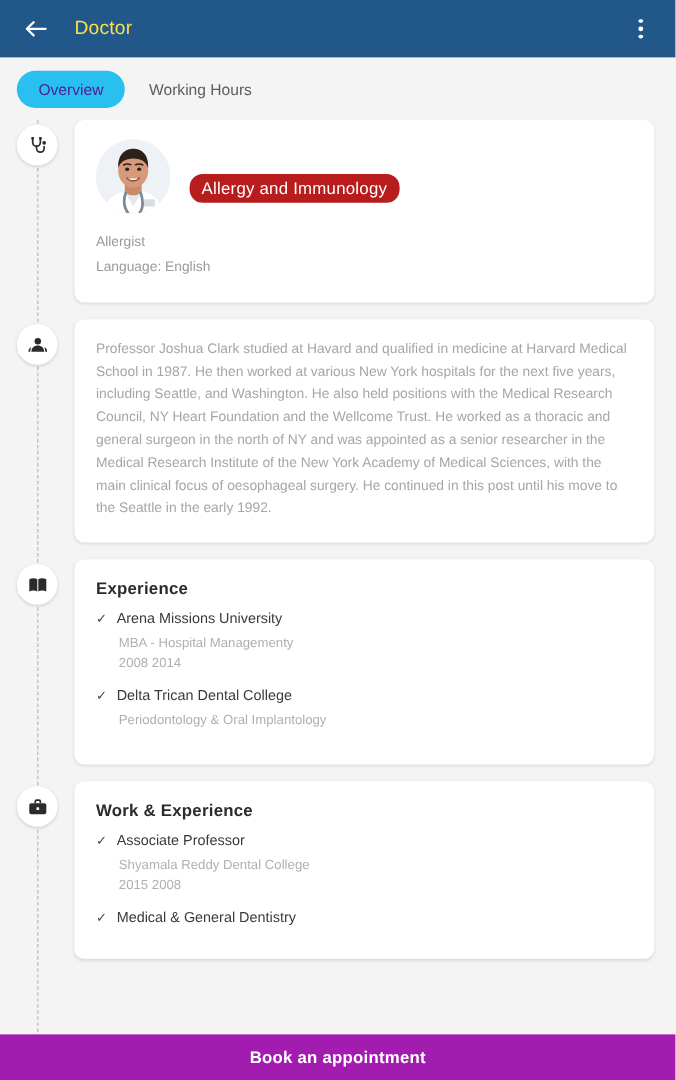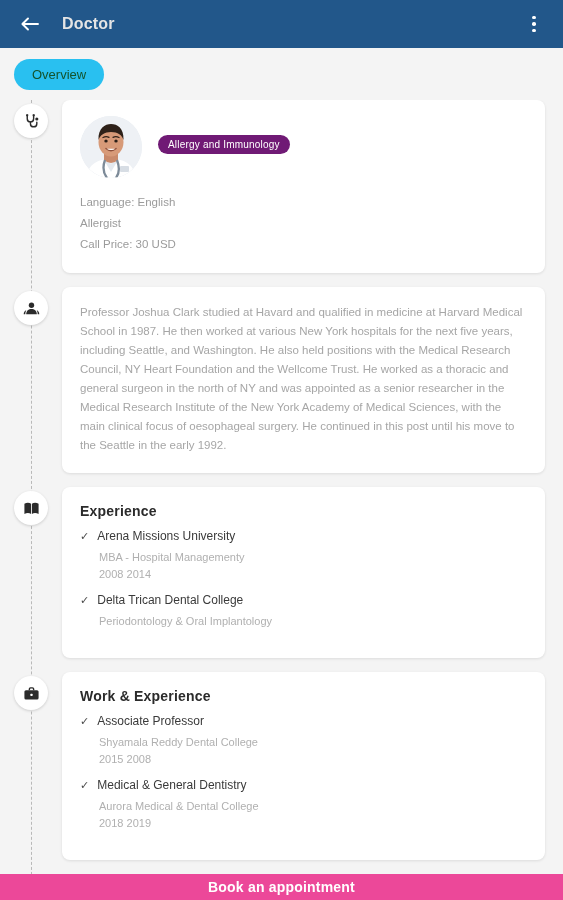--- a/index.html
+++ b/index.html
@@ -27,23 +27,23 @@
     flex: 0 0 48px;
   }
   .back-arrow {
     width: 24px; height: 24px;
     position: relative;
     cursor: pointer;
     flex: 0 0 24px;
   }
   .back-arrow svg { display: block; }
   .appbar-title {
-    color: #e5e5e5;
+    color: #fde047;
     font-size: 16px;
-    font-weight: bold;
+    font-weight: normal;
     margin-left: 20px;
     letter-spacing: .2px;
   }
   .appbar-spacer { flex: 1 1 auto; }
   .kebab {
     width: 22px; height: 24px;
     display: flex; flex-direction: column;
     align-items: center; justify-content: center;
     gap: 3px;
     cursor: pointer;
@@ -57,21 +57,21 @@
   .tabbar {
     height: 52px;
     background: #f4f4f4;
     display: flex;
     align-items: center;
     padding: 0 14px;
     flex: 0 0 52px;
   }
   .tab-pill {
     background: #29c0f0;
-    color: #14532d;
+    color: #4c1d95;
     font-size: 13px;
     padding: 8px 18px;
     border-radius: 18px;
     cursor: pointer;
     white-space: nowrap;
   }
   .tab-plain {
     color: #5d5d5d;
     font-size: 13px;
     padding: 8px 14px;
@@ -147,24 +147,24 @@
   .avatar svg { display: block; }
   .profile-meta { margin-left: 16px; padding-top: 4px; }
   .doctor-name {
     font-size: 17px;
     font-weight: bold;
     color: #2b2b2b;
     letter-spacing: .2px;
   }
   .specialty-badge {
     display: inline-block;
-    margin-top: 15px;
-    background: #701a75;
+    margin-top: 25px;
+    background: #b91c1c;
     color: #ffffff;
-    font-size: 10px;
+    font-size: 14px;
     padding: 4px 10px;
     border-radius: 11px;
     letter-spacing: .2px;
   }
   .profile-lines { margin-top: 14px; }
   .profile-lines div {
     font-size: 11.5px;
     color: #9b9b9b;
     line-height: 21px;
   }
@@ -204,22 +204,22 @@
   .entry-sub div {
     font-size: 11px;
     color: #b0b0b0;
     line-height: 17px;
   }
 
   
   .bottom-bar {
     position: absolute;
     left: 0; right: 0; bottom: 0;
-    height: 26px;
-    background: #ec4899;
+    height: 38px;
+    background: #a21caf;
     display: flex;
     align-items: center;
     justify-content: center;
     z-index: 10;
     cursor: pointer;
   }
   .bottom-bar span {
     color: #ffffff;
     font-size: 14px;
     font-weight: bold;
@@ -242,20 +242,21 @@
     <div class="appbar-spacer"></div>
     <div class="kebab">
       <i></i>
       <i></i>
       <i></i>
     </div>
   </div>
 
   <div class="tabbar">
     <div class="tab-pill">Overview</div>
+    <div class="tab-plain">Working Hours</div>
   </div>
 
   <div class="content">
     <div class="rail"></div>
 
     <div class="row">
       <div class="badge-col">
         <div class="badge">
           <svg width="17" height="17" viewBox="0 0 24 24">
             <path d="M6 3v5a4.5 4.5 0 0 0 9 0V3" stroke="#2b2b2b" stroke-width="2" fill="none" stroke-linecap="round"></path>
@@ -301,23 +302,22 @@
 
                 <rect x="40" y="50" width="9" height="6" rx="1" fill="#d7dde4"></rect>
               </g>
             </svg>
           </div>
           <div class="profile-meta">
             <div class="specialty-badge">Allergy and Immunology</div>
           </div>
         </div>
         <div class="profile-lines">
+          <div>Allergist</div>
           <div>Language: English</div>
-          <div>Allergist</div>
-          <div>Call Price: 30 USD</div>
         </div>
       </div>
     </div>
 
     <div class="row">
       <div class="badge-col">
         <div class="badge">
           <svg width="17" height="17" viewBox="0 0 24 24">
             <circle cx="12" cy="7.5" r="3.8" fill="#2b2b2b"></circle>
             <path d="M4.5 20 C4.5 15.2 8 12.6 12 12.6 C16 12.6 19.5 15.2 19.5 20 Z" fill="#2b2b2b"></path>
@@ -388,24 +388,20 @@
             <div>Shyamala Reddy Dental College</div>
             <div>2015 2008</div>
           </div>
         </div>
 
         <div class="entry">
           <div class="entry-head">
             <span class="check">✓</span>
             <span>Medical &amp; General Dentistry</span>
           </div>
-          <div class="entry-sub">
-            <div>Aurora Medical &amp; Dental College</div>
-            <div>2018 2019</div>
-          </div>
         </div>
       </div>
     </div>
 
   </div>
 
   <div class="bottom-bar">
     <span>Book an appointment</span>
   </div>
 

